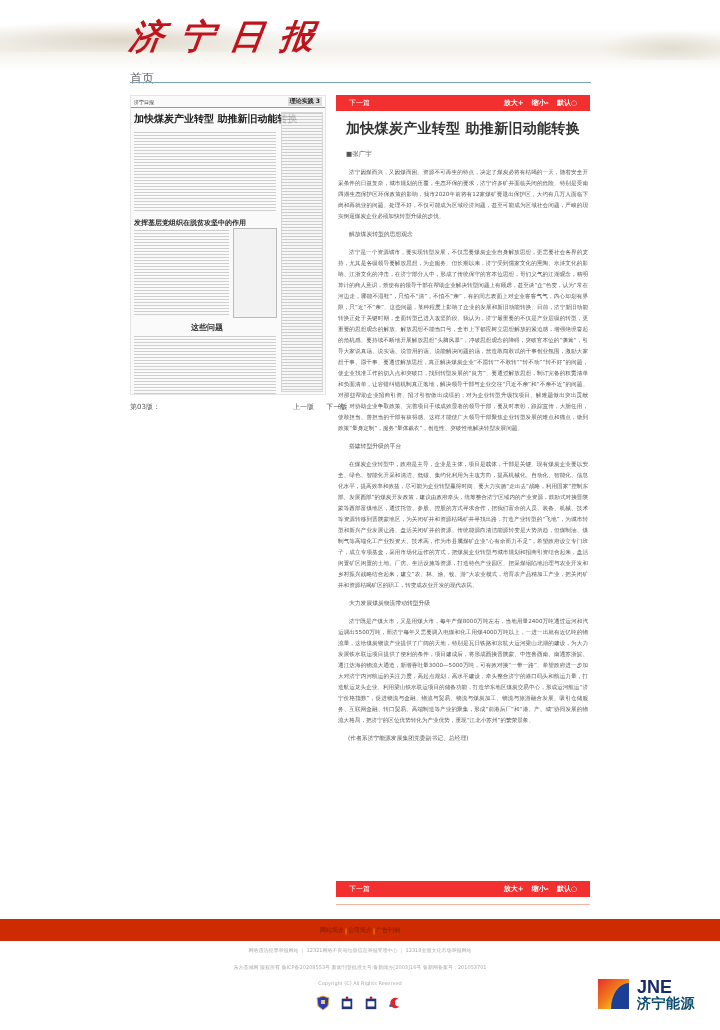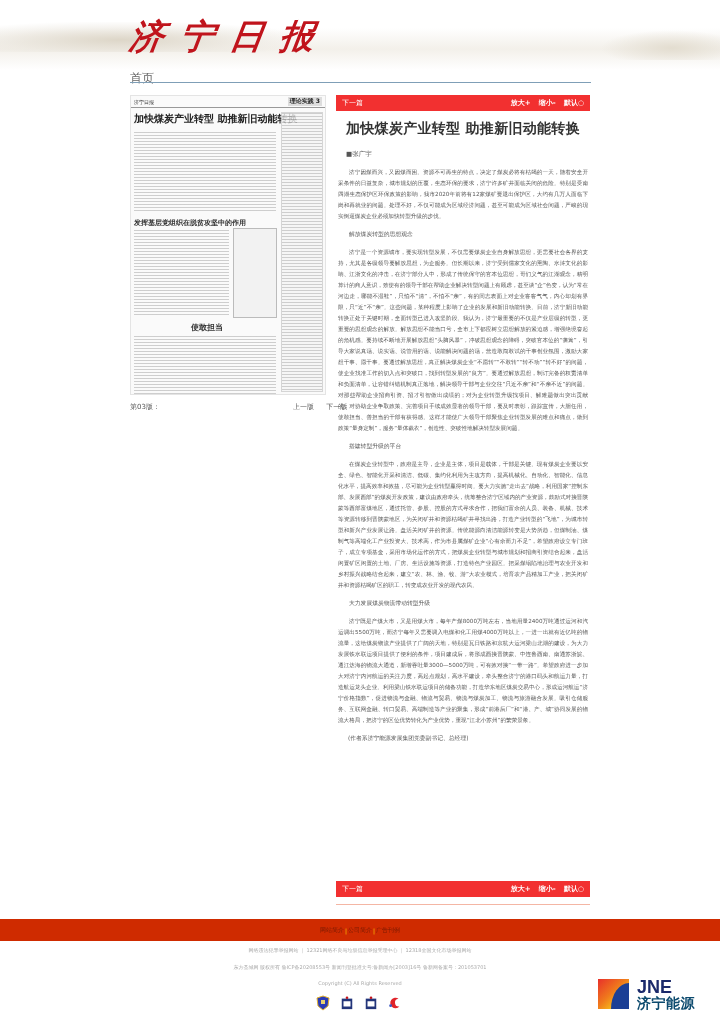--- a/index.html
+++ b/index.html
@@ -20,21 +20,21 @@
   .thumb-side { position: absolute; left: 150px; top: 16px; width: 42px; height: 280px; background: repeating-linear-gradient(180deg, #c4c4c4 0px, #c4c4c4 1px, #f6f6f6 1px, #f6f6f6 3px); border: 1px solid #ccc; opacity: .8; }
   .thumb-sub { position: absolute; left: 3px; top: 122px; font-size: 7px; font-weight: bold; color: #333; font-family: "DejaVu Serif", serif; white-space: nowrap; }
   .thumb-cols2 { position: absolute; left: 3px; top: 134px; width: 95px; height: 85px; background: repeating-linear-gradient(180deg, #bbb 0px, #bbb 1px, #fafafa 1px, #fafafa 3px); opacity: .7; }
   .thumb-img { position: absolute; left: 102px; top: 132px; width: 44px; height: 90px; border: 1px solid #bbb; background: #f2f2f2; }
   .thumb-sub2 { position: absolute; left: 60px; top: 226px; font-size: 8px; font-weight: bold; color: #333; font-family: "DejaVu Serif", serif; }
   .thumb-cols3 { position: absolute; left: 3px; top: 240px; width: 142px; height: 58px; background: repeating-linear-gradient(180deg, #bbb 0px, #bbb 1px, #fafafa 1px, #fafafa 3px); opacity: .7; }
   .page-label { position: absolute; left: 130px; top: 402px; font-size: 7px; color: #555; }
   .page-nav { position: absolute; left: 283px; top: 402px; font-size: 7px; color: #555; }
   .page-nav span { margin-left: 10px; }
 
-  .toolbar { position: absolute; left: 336px; width: 254px; height: 16px; background: #f23030; display: flex; align-items: center; justify-content: space-between; padding: 0 6px; color: #fff; font-size: 7px; gap: 40px; }
+  .toolbar { position: absolute; left: 336px; width: 254px; height: 16px; background: #f23030; display: flex; align-items: center; justify-content: space-between; padding: 0 13px; color: #fff; font-size: 7px; gap: 40px; }
   .toolbar.top { top: 95px; }
   .toolbar.bottom { top: 881px; }
   .toolbar .tools span { margin-left: 6px; font-weight: bold; margin-top: 24px; }
   .bottom-rule { position: absolute; left: 336px; top: 904px; width: 254px; height: 1px; background: #f4b6a4; }
 
   .article { position: absolute; left: 336px; top: 120px; width: 254px; }
   .article h1 { font-size: 14px; font-weight: bold; color: #333; text-align: center; margin-bottom: 12px; letter-spacing: 0.3px; }
   .author { font-size: 6.5px; color: #555; padding-left: 10px; margin-bottom: 8px; }
   .para { font-size: 5.6px; line-height: 11px; color: #555; text-indent: 11px; padding: 0 2px; margin-bottom: 8px; text-align: justify; }
   .subhead { font-size: 5.8px; color: #555; padding-left: 13px; margin-bottom: 8px; }
@@ -66,21 +66,21 @@
   <div class="thumb-head">
     <span class="thumb-brand">济宁日报</span>
     <span class="thumb-section">理论实践 3</span>
   </div>
   <div class="thumb-title">加快煤炭产业转型  助推新旧动能转换</div>
   <div class="thumb-cols"></div>
   <div class="thumb-side"></div>
   <div class="thumb-sub">发挥基层党组织在脱贫攻坚中的作用</div>
   <div class="thumb-cols2"></div>
   <div class="thumb-img"></div>
-  <div class="thumb-sub2">使敢担当</div>
+  <div class="thumb-sub2">这些问题</div>
   <div class="thumb-cols3"></div>
 </div>
 <div class="page-label">第03版：</div>
 <div class="page-nav">
   <span>上一版</span>
   <span>下一版</span>
 </div>
 
 <div class="toolbar top">
   <span>下一篇</span>

